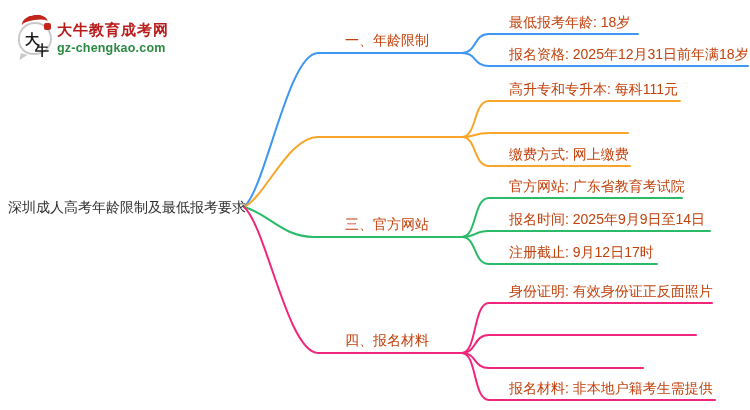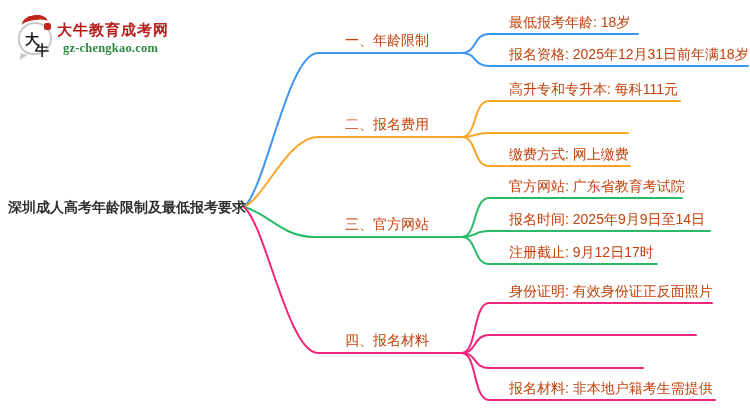--- a/index.html
+++ b/index.html
@@ -2,21 +2,21 @@
 <html><head>
 <meta charset="utf-8">
 <style>
   html,body{margin:0;padding:0;background:#fff;}
   .stage{
     position:relative;width:750px;height:410px;background:#ffffff;overflow:hidden;
     font-family:"Liberation Sans","DejaVu Sans",sans-serif;color:#333;
   }
   .stage svg{position:absolute;left:0;top:0;}
   .lbl{position:absolute;white-space:nowrap;line-height:19px;font-size:14px;color:#c2410c;}
-  .root-lbl{left:8px;top:198px;font-size:14px;font-weight:700;color:#2f2f2f;}
+  .root-lbl{left:8px;top:198px;font-size:14px;font-weight:400;color:#2f2f2f;}
   .branch-lbl{left:312px;width:150px;text-align:center;height:19px;}
   .leaf-lbl{left:509px;height:19px;}
   
   .logo{position:absolute;left:12px;top:8px;width:180px;height:62px;cursor:pointer;}
   .logo-icon{position:absolute;left:4px;top:6px;width:42px;height:48px;}
   .bubble{
     position:absolute;left:2px;top:8px;width:30px;height:29px;background:#fff;
     border:2px solid #c9c9c9;border-radius:50% 50% 50% 45%;
   }
   .bubble-tail{
@@ -25,21 +25,21 @@
     transform:rotate(12deg);
   }
   .char-da{position:absolute;left:5px;top:8px;font-size:14px;font-weight:bold;color:#1a1a1a;line-height:14px;}
   .char-niu{position:absolute;left:15px;top:19px;font-size:14px;font-weight:bold;color:#1a1a1a;line-height:14px;}
   .beret{
     position:absolute;left:6px;top:1px;width:26px;height:12px;
     border-top:5px solid #c2251c;border-radius:50%;transform:rotate(-8deg);
   }
   .seal{position:absolute;left:28px;top:9px;width:7px;height:7px;background:#c2251c;border-radius:2px;}
   .logo-title{position:absolute;left:45px;top:13px;font-size:15px;font-weight:bold;color:#b91c1c;letter-spacing:1px;line-height:18px;}
-  .logo-url{position:absolute;left:51px;top:33px;font-size:12.5px;font-weight:bold;color:#2a8a43;letter-spacing:0.2px;line-height:15px;font-family:Liberation Serif, serif;}
+  .logo-url{position:absolute;left:45px;top:33px;font-size:12.5px;font-weight:bold;color:#2a8a43;letter-spacing:0.2px;line-height:15px;}
 </style>
 </head>
 <body>
 
 <div class="stage">
 
   <svg width="750" height="410" viewBox="0 0 750 410" fill="none">
 
     <path stroke-width="2" stroke-linecap="round" d="M244,207 C266,188 288,53 318,53 L462,53" stroke="#3d96f2"></path>
     <path stroke-width="2" stroke-linecap="round" d="M244,207 C266,196 288,137 318,137 L462,137" stroke="#f7a62a"></path>
@@ -73,21 +73,20 @@
       <div class="bubble-tail"></div>
       <div class="seal"></div>
     </div>
     <div class="logo-title">大牛教育成考网</div>
     <div class="logo-url">gz-chengkao.com</div>
   </div>
 
   <div class="lbl root-lbl">深圳成人高考年龄限制及最低报考要求</div>
 
   <div class="lbl branch-lbl" style="top:31px">一、年龄限制</div>
-  <div class="lbl branch-lbl" style="top:115px">二、报名费用</div>
   <div class="lbl branch-lbl" style="top:215px">三、官方网站</div>
   <div class="lbl branch-lbl" style="top:331px">四、报名材料</div>
 
   <div class="lbl leaf-lbl" style="top:13px">最低报考年龄: 18岁</div>
   <div class="lbl leaf-lbl" style="top:45px">报名资格: 2025年12月31日前年满18岁</div>
 
   <div class="lbl leaf-lbl" style="top:80px">高升专和专升本: 每科111元</div>
   <div class="lbl leaf-lbl" style="top:145px">缴费方式: 网上缴费</div>
 
   <div class="lbl leaf-lbl" style="top:177px">官方网站: 广东省教育考试院</div>

